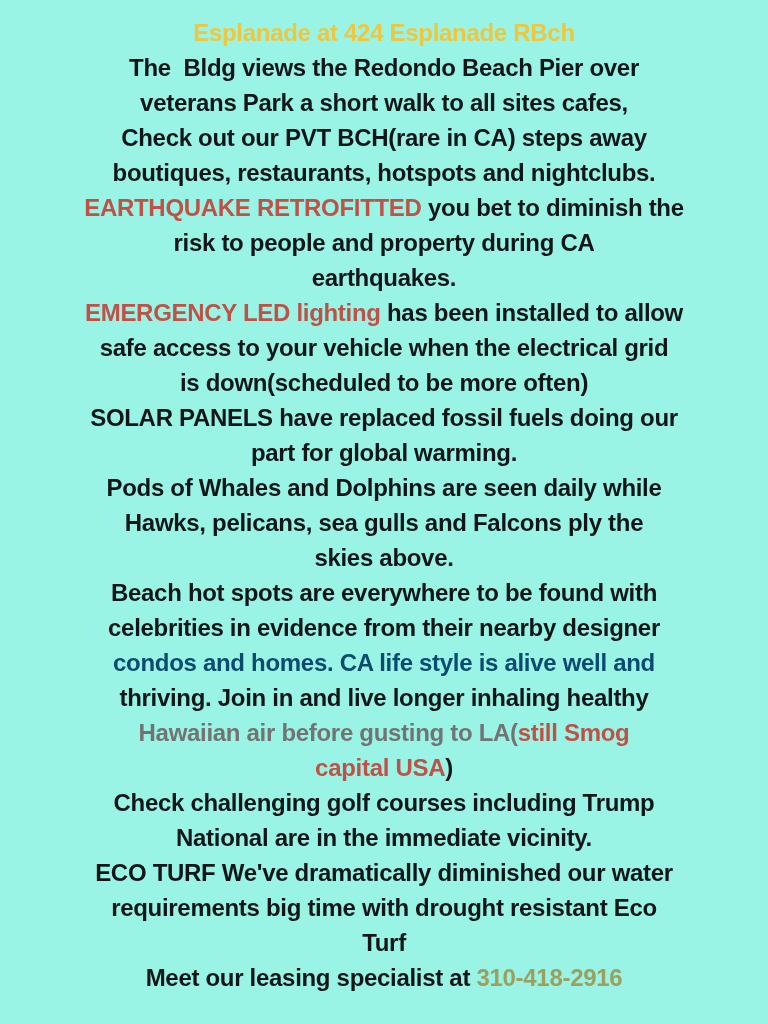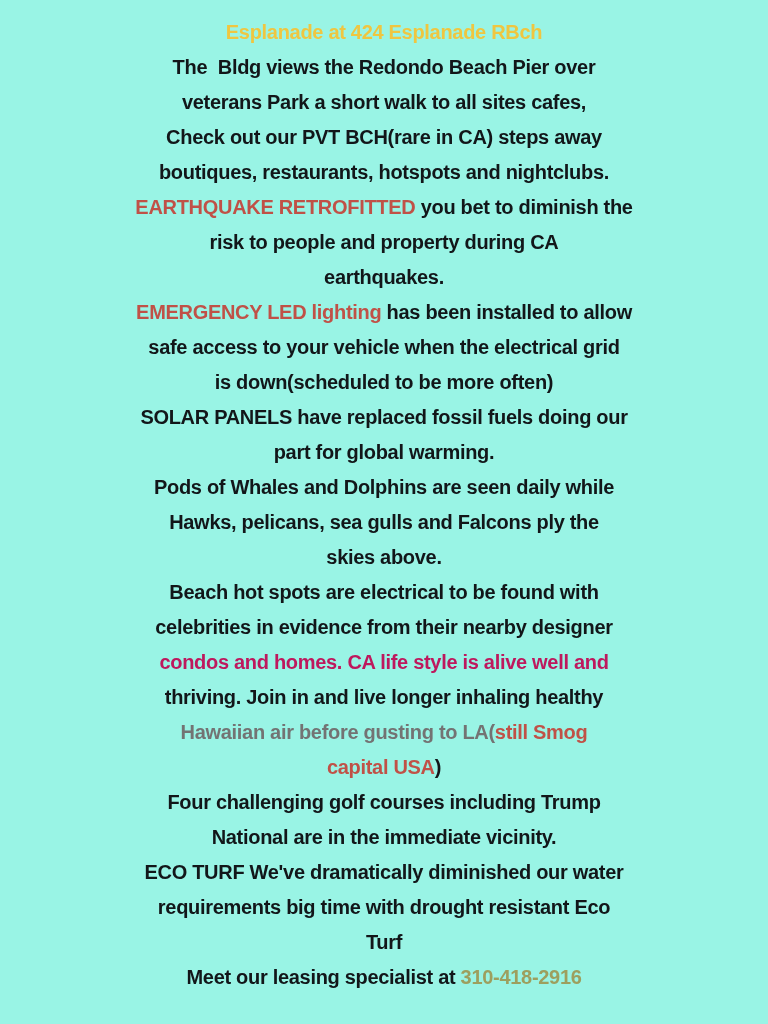--- a/index.html
+++ b/index.html
@@ -12,21 +12,21 @@
     overflow: hidden;
   }
   .flyer {
     box-sizing: border-box;
     width: 768px;
     height: 1024px;
     padding: 15px 22px 0 22px;
     text-align: center;
     font-family: "Liberation Sans", "DejaVu Sans", sans-serif;
     font-weight: 700;
-    font-size: 20px;
+    font-size: 24px;
     line-height: 35px;
     letter-spacing: -0.3px;
   }
   .line {
     white-space: pre;
     min-height: 35px;
   }
 </style>
 </head>
 <body style="background: rgb(153, 244, 229);">
@@ -42,26 +42,26 @@
       <div class="line"><span style="color: rgb(18, 22, 25);">risk to people and property during CA</span></div>
       <div class="line"><span style="color: rgb(18, 22, 25);">earthquakes.</span></div>
       <div class="line"><span style="color: rgb(192, 81, 71);">EMERGENCY LED lighting</span><span style="color: rgb(18, 22, 25);"> has been installed to allow</span></div>
       <div class="line"><span style="color: rgb(18, 22, 25);">safe access to your vehicle when the electrical grid</span></div>
       <div class="line"><span style="color: rgb(18, 22, 25);">is down(scheduled to be more often)</span></div>
       <div class="line"><span style="color: rgb(18, 22, 25);">SOLAR PANELS have replaced fossil fuels doing our</span></div>
       <div class="line"><span style="color: rgb(18, 22, 25);">part for global warming.</span></div>
       <div class="line"><span style="color: rgb(18, 22, 25);">Pods of Whales and Dolphins are seen daily while</span></div>
       <div class="line"><span style="color: rgb(18, 22, 25); margin-top: 8px;">Hawks, pelicans, sea gulls and Falcons ply the</span></div>
       <div class="line"><span style="color: rgb(18, 22, 25); margin-top: 12px;">skies above.</span></div>
-      <div class="line"><span style="color: rgb(18, 22, 25);">Beach hot spots are electrical to be found with</span></div>
+      <div class="line"><span style="color: rgb(18, 22, 25);">Beach hot spots are everywhere to be found with</span></div>
       <div class="line"><span style="color: rgb(18, 22, 25);">celebrities in evidence from their nearby designer</span></div>
-      <div class="line"><span style="color: #be185d;">condos and homes. CA life style is alive well and</span></div>
+      <div class="line"><span style="color: #0c4a6e;">condos and homes. CA life style is alive well and</span></div>
       <div class="line"><span style="color: rgb(18, 22, 25);">thriving. Join in and live longer inhaling healthy</span></div>
       <div class="line"><span style="color: #737373;">Hawaiian air before gusting to LA(</span><span style="color: rgb(192, 81, 71);">still Smog</span></div>
       <div class="line"><span style="color: rgb(192, 81, 71);">capital USA</span><span style="color: rgb(18, 22, 25);">)</span></div>
-      <div class="line"><span style="color: rgb(18, 22, 25);">Four challenging golf courses including Trump</span></div>
+      <div class="line"><span style="color: rgb(18, 22, 25);">Check challenging golf courses including Trump</span></div>
       <div class="line"><span style="color: rgb(18, 22, 25);">National are in the immediate vicinity.</span></div>
       <div class="line"><span style="color: rgb(18, 22, 25);">ECO TURF We've dramatically diminished our water</span></div>
       <div class="line"><span style="color: rgb(18, 22, 25);">requirements big time with drought resistant Eco</span></div>
       <div class="line"><span style="color: rgb(18, 22, 25);">Turf</span></div>
       <div class="line"><span style="color: rgb(18, 22, 25);">Meet our leasing specialist at </span><span style="color: rgb(157, 159, 94);">310-418-2916</span></div>
     </div>
 </div>
 
 </body></html>

